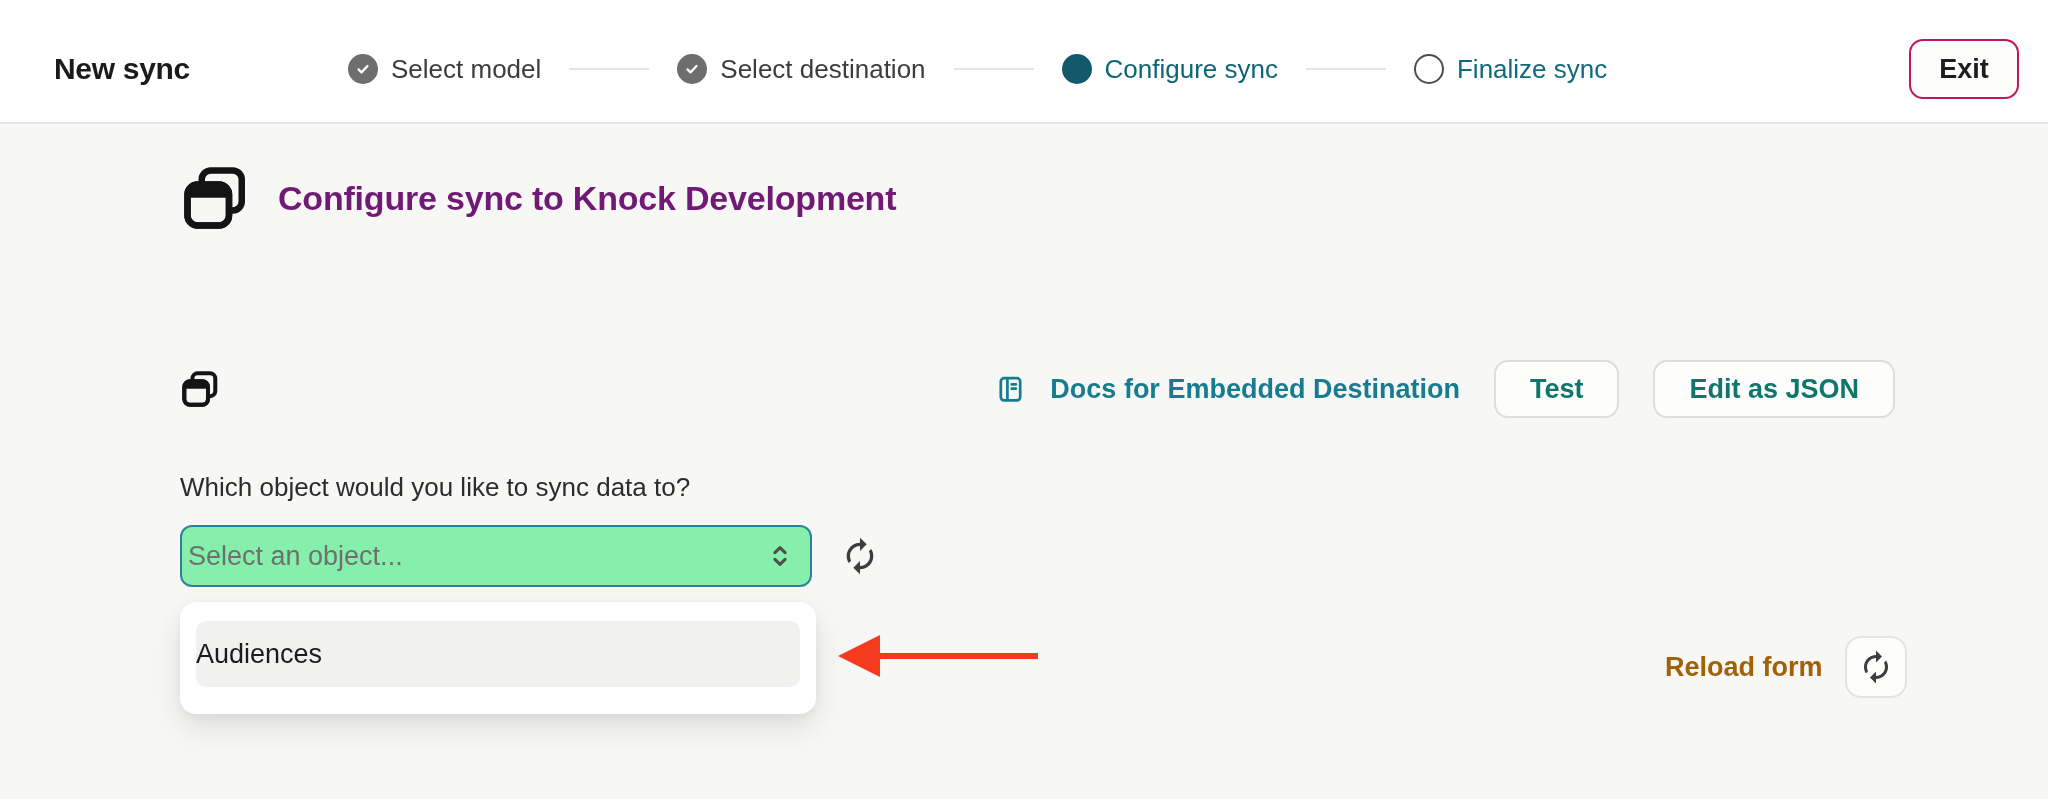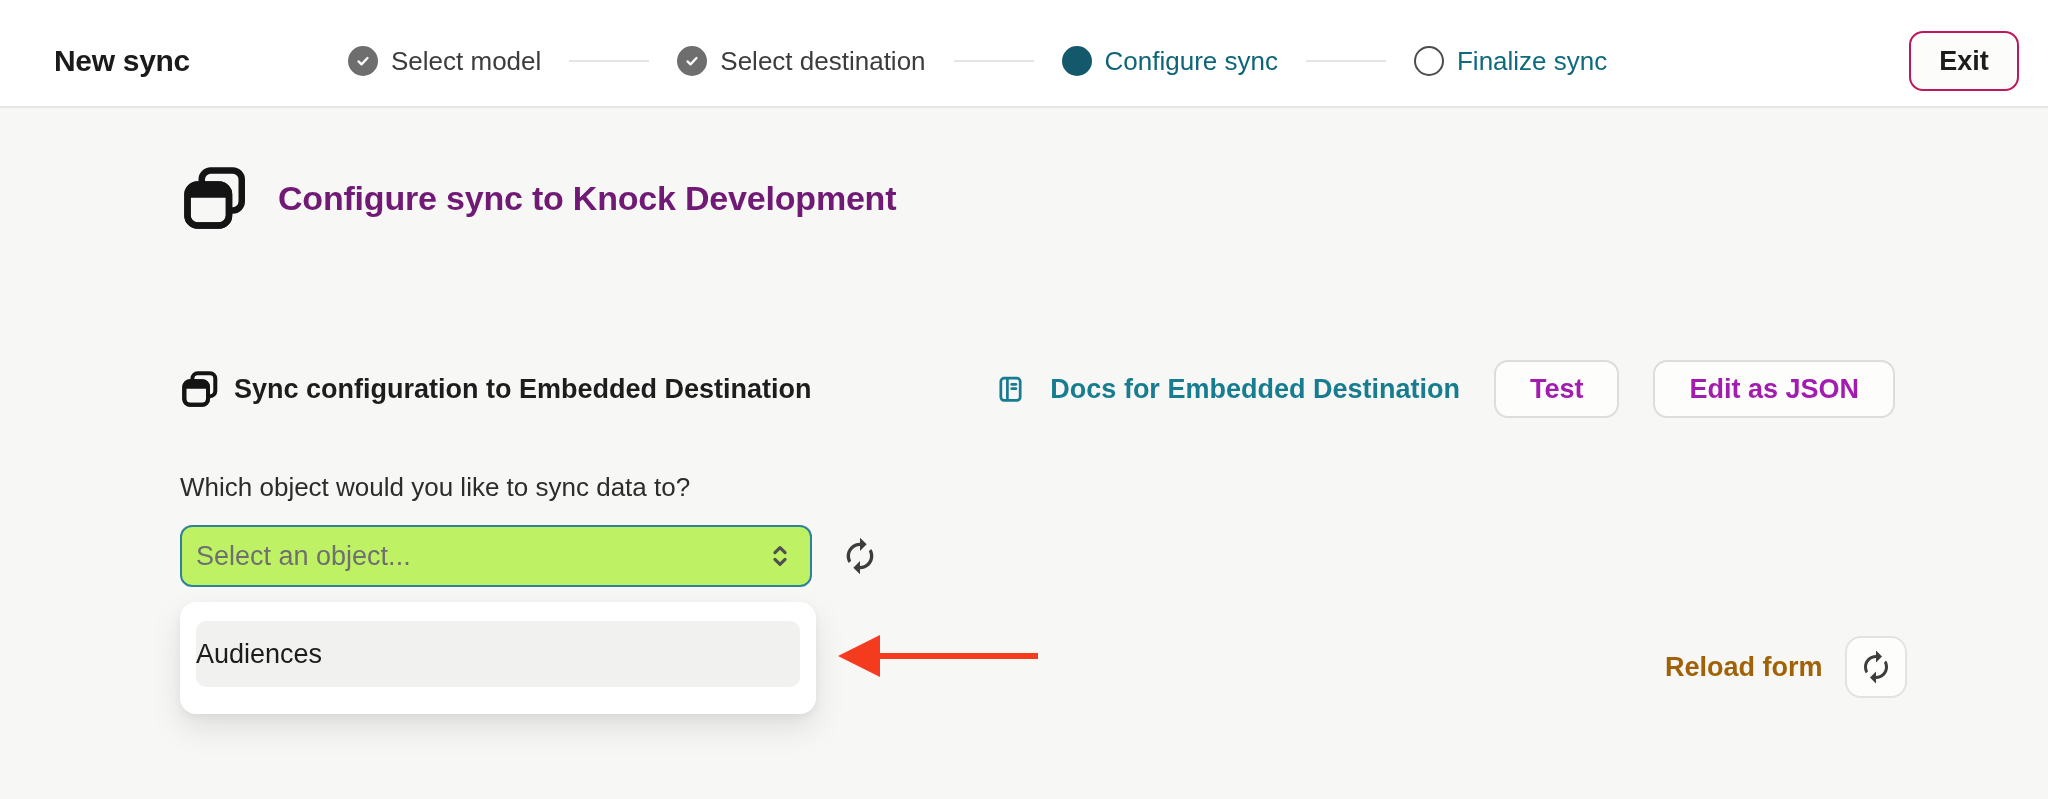--- a/index.html
+++ b/index.html
@@ -6,21 +6,21 @@
   html, body { width: 2048px; height: 799px; overflow: hidden; }
   body {
     font-family: "Liberation Sans", "DejaVu Sans", sans-serif;
     background: #f7f7f5;
     color: #1d1d1d;
     position: relative;
   }
 
   
   .header {
-    position: absolute; top: 0; left: 0; right: 0; height: 108px;
+    position: absolute; top: 0; left: 0; right: 0; height: 124px;
     background: #ffffff;
     border-bottom: 2px solid #e6e6e4;
     display: flex; align-items: center;
     padding: 16px 29px 0 54px;
     z-index: 5;
   }
   .header-title {
     font-size: 30px; font-weight: 700; color: #1b1b1b; letter-spacing: -0.3px;
   }
   .stepper { display: flex; align-items: center; margin-left: 158px; }
@@ -61,36 +61,36 @@
   .section-heading { font-size: 27px; font-weight: 700; color: #1d1d1d; margin-left: 14px; white-space: nowrap; }
   .section-actions { margin-left: auto; display: flex; align-items: center; gap: 34px; }
   .docs-link {
     display: flex; align-items: center; gap: 24px;
     color: #177c90; font-size: 27px; font-weight: 700;
     text-decoration: none; white-space: nowrap; cursor: pointer;
   }
   .ghost-btn {
     height: 58px; padding: 0 34px;
     background: #fdfdfc; border: 2px solid #dddddb; border-radius: 14px;
-    font-size: 27px; font-weight: 700; color: #a21caf;
+    font-size: 27px; font-weight: 700; color: #0f766e;
     font-family: inherit;
     display: flex; align-items: center; justify-content: center;
     white-space: nowrap; cursor: pointer;
   }
 
   .field-label {
     position: absolute; left: 180px; top: 472px;
     font-size: 26px; color: #2c2c2c;
   }
 
   .select-box {
     position: absolute; left: 180px; top: 525px; width: 632px; height: 62px;
-    background: #bef264; border: 2px solid #2e8399; border-radius: 12px;
+    background: #86efac; border: 2px solid #2e8399; border-radius: 12px;
     display: flex; align-items: center;
-    padding: 0 14px 0 14px; cursor: pointer;
+    padding: 0 14px 0 6px; cursor: pointer;
   }
   .select-placeholder { font-size: 27px; color: #6f6f6f; flex: 1; }
 
   .refresh-objects {
     position: absolute; left: 840px; top: 536px; width: 40px; height: 40px;
     border: none; background: transparent; color: #3d3d3d; cursor: pointer; padding: 0;
   }
 
   .dropdown-panel {
     position: absolute; left: 180px; top: 602px; width: 636px; height: 112px;
@@ -182,21 +182,20 @@
 
 <div class="section-row">
   <span>
     <svg width="40" height="40" viewBox="0 0 28 28" fill="none">
       <rect x="8.7" y="3" width="16" height="16" rx="3.6" stroke="#141414" stroke-width="2.8"></rect>
       <rect x="3" y="8.6" width="16.6" height="16.4" rx="4" fill="#f7f7f5" stroke="#141414" stroke-width="2.8"></rect>
       <path d="M3 13.9 L3 12.6 Q3 8.6 7 8.6 L15.6 8.6 Q19.6 8.6 19.6 12.6 L19.6 13.9 Z" fill="#141414"></path>
       <rect x="3" y="8.6" width="16.6" height="16.4" rx="4" stroke="#141414" stroke-width="2.8"></rect>
     </svg>
   </span>
-  <h2 class="section-heading">Sync configuration to Embedded Destination</h2>
 
   <div class="section-actions">
     <a class="docs-link">
       <span>
         <svg width="31" height="31" viewBox="0 0 24 24" fill="none">
           <rect x="4.5" y="3.2" width="15" height="17.3" rx="2.6" stroke="#177c90" stroke-width="2.1"></rect>
           <line x1="9.6" y1="3.4" x2="9.6" y2="20.3" stroke="#177c90" stroke-width="2.1"></line>
           <line x1="13" y1="8" x2="16.2" y2="8" stroke="#177c90" stroke-width="2.1" stroke-linecap="round"></line>
           <line x1="13" y1="11.4" x2="16.2" y2="11.4" stroke="#177c90" stroke-width="2.1" stroke-linecap="round"></line>
         </svg>

